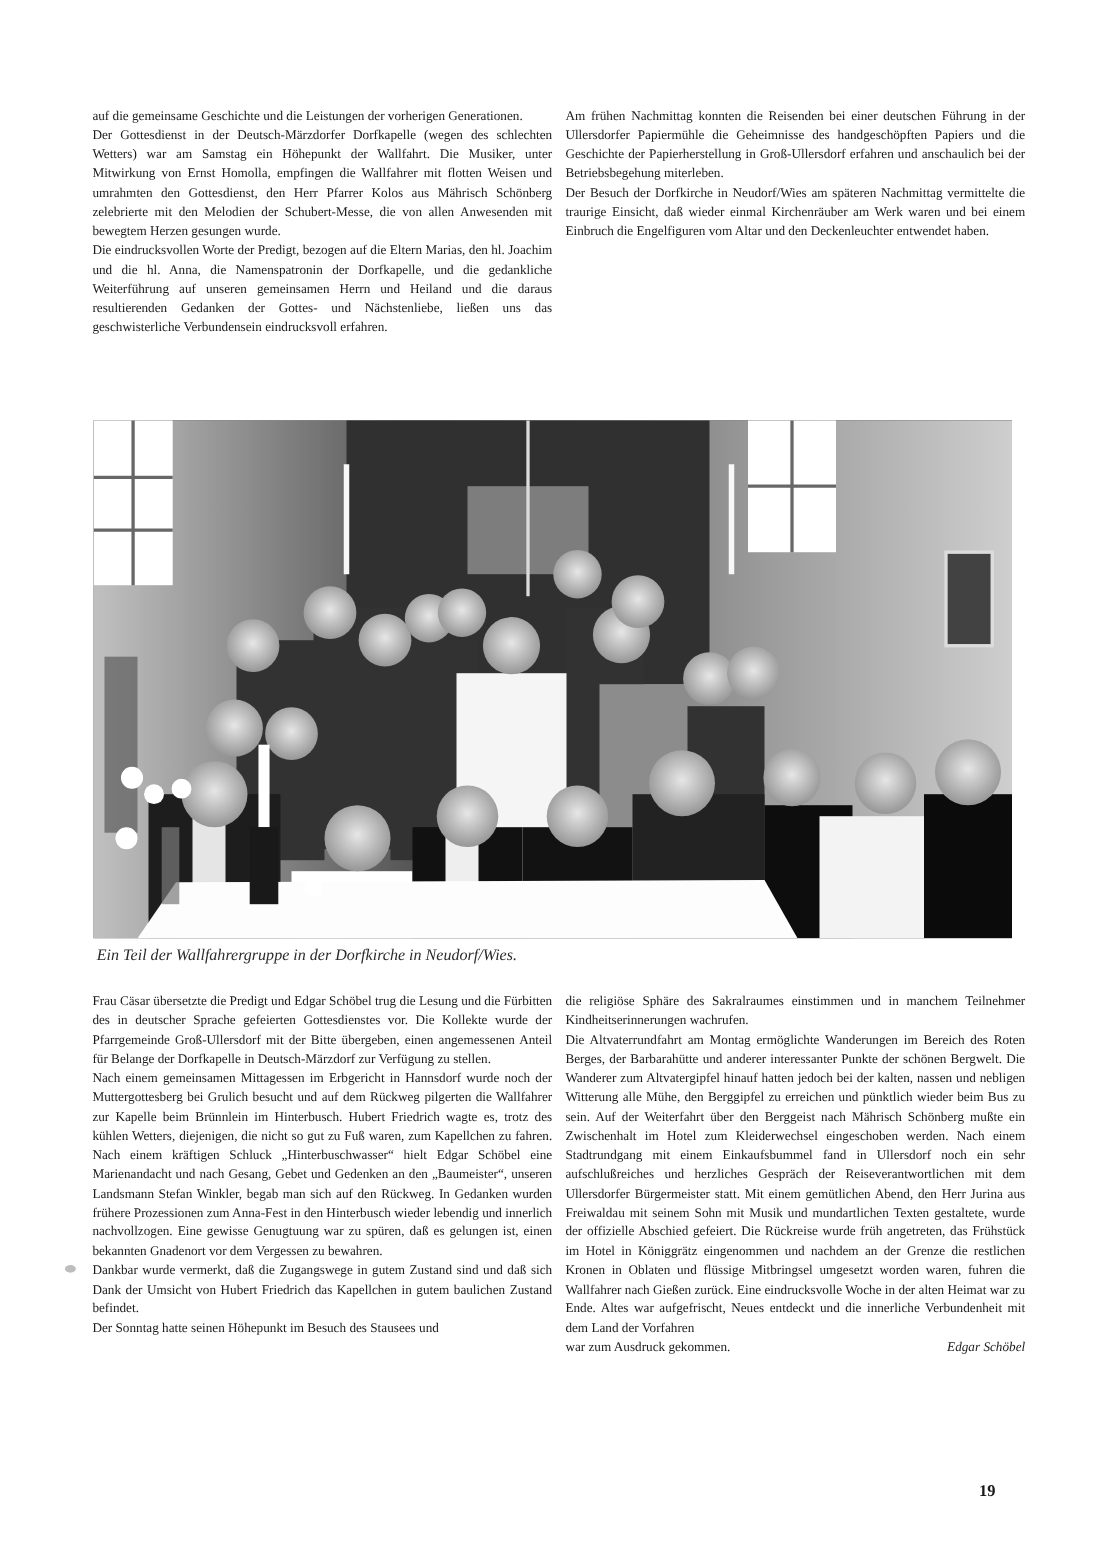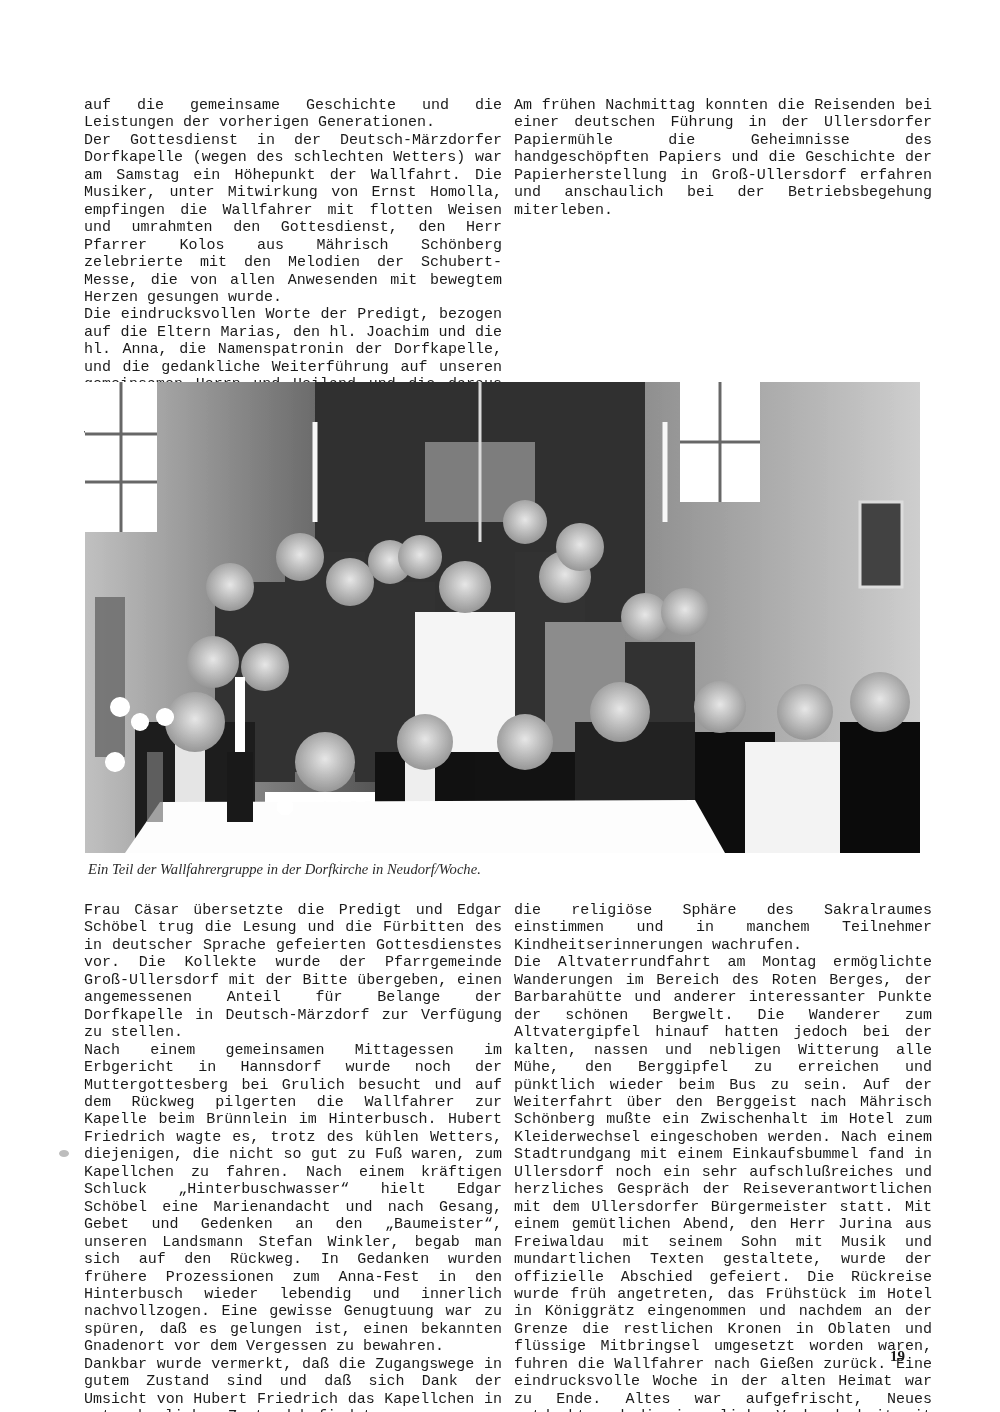--- a/index.html
+++ b/index.html
@@ -4,25 +4,24 @@
   <style>
     html, body { margin: 0; padding: 0; background: #ffffff; }
     body {
       width: 1000px; height: 1412px; position: relative; overflow: hidden;
       font-family: "Liberation Serif", "DejaVu Serif", serif;
       color: #1a1a1a;
     }
     .col {
       position: absolute;
       width: 418px;
-      font-size: 15px;
+      font-size: 12px;
       line-height: 17.45px;
       text-align: justify;
       hyphens: manual;
-      font-family: Liberation Mono, monospace;
     }
     .col p { margin: 0; }
     #col-top-left  { left: 84px;  top: 97px; }
     #col-top-right { left: 514px; top: 97px; }
     #col-bot-left  { left: 84px;  top: 902px; }
     #col-bot-right { left: 514px; top: 902px; }
 
     .signature-line { display: flex; justify-content: space-between; text-align: left; gap: 20px; }
     .signature { font-style: italic; }
 
@@ -49,20 +48,21 @@
 <body>
 
 <div id="col-top-left" class="col">
   <p>auf die gemeinsame Geschichte und die Leistungen der vorherigen Generationen.</p>
   <p>Der Gottesdienst in der Deutsch-Märzdorfer Dorfkapelle (wegen des schlechten Wetters) war am Samstag ein Höhepunkt der Wallfahrt. Die Musiker, unter Mitwirkung von Ernst Homolla, empfingen die Wallfahrer mit flotten Weisen und umrahmten den Gottesdienst, den Herr Pfarrer Kolos aus Mährisch Schönberg zelebrierte mit den Melodien der Schubert-Messe, die von allen Anwesenden mit bewegtem Herzen gesungen wurde.</p>
   <p>Die eindrucksvollen Worte der Predigt, bezogen auf die Eltern Marias, den hl. Joachim und die hl. Anna, die Namenspatronin der Dorfkapelle, und die gedankliche Weiterführung auf unseren gemeinsamen Herrn und Heiland und die daraus resultierenden Gedanken der Gottes- und Nächstenliebe, ließen uns das geschwisterliche Verbundensein eindrucksvoll erfahren.</p>
 </div>
 
 <div id="col-top-right" class="col">
   <p>Am frühen Nachmittag konnten die Reisenden bei einer deutschen Führung in der Ullersdorfer Papiermühle die Geheimnisse des handgeschöpften Papiers und die Geschichte der Papierherstellung in Groß-Ullersdorf erfahren und anschaulich bei der Betriebsbegehung miterleben.</p>
+  <p>Der Besuch der Dorfkirche in Neudorf/Wies am späteren Nachmittag vermittelte die traurige Einsicht, daß wieder einmal Kirchenräuber am Werk waren und bei einem Einbruch die Engelfiguren vom Altar und den Deckenleuchter entwendet haben.</p>
 </div>
 
 <div id="photo" role="img" aria-label="Gruppenfoto von Wallfahrern vor dem Altar in einer Dorfkirche">
   <svg viewBox="0 0 835 471" preserveAspectRatio="none">
     <defs>
       <linearGradient id="wallg" x1="0" y1="0" x2="1" y2="0">
         <stop offset="0" stop-color="#b8b8b8"></stop>
         <stop offset="0.35" stop-color="#5a5a5a"></stop>
         <stop offset="0.65" stop-color="#8a8a8a"></stop>
         <stop offset="1" stop-color="#c4c4c4"></stop>
@@ -149,21 +149,21 @@
       <circle cx="35" cy="325" r="10"></circle>
         <circle cx="55" cy="340" r="9"></circle>
       <circle cx="80" cy="335" r="9"></circle>
         <circle cx="30" cy="380" r="10"></circle>
     </g>
     <rect x="62" y="370" width="16" height="70" fill="#7a7a7a" opacity="0.7"></rect>
     <circle cx="200" cy="425" r="8" fill="#f5f5f5"></circle>
   </svg>
 </div>
 
-<div id="caption">Ein Teil der Wallfahrergruppe in der Dorfkirche in Neudorf/Woche.</div>
+<div id="caption">Ein Teil der Wallfahrergruppe in der Dorfkirche in Neudorf/Wies.</div>
 
 <div id="col-bot-left" class="col">
   <p>Frau Cäsar übersetzte die Predigt und Edgar Schöbel trug die Lesung und die Fürbitten des in deutscher Sprache gefeierten Gottesdienstes vor. Die Kollekte wurde der Pfarrgemeinde Groß-Ullersdorf mit der Bitte übergeben, einen angemessenen Anteil für Belange der Dorfkapelle in Deutsch-Märzdorf zur Verfügung zu stellen.</p>
   <p>Nach einem gemeinsamen Mittagessen im Erbgericht in Hannsdorf wurde noch der Muttergottesberg bei Grulich besucht und auf dem Rückweg pilgerten die Wallfahrer zur Kapelle beim Brünnlein im Hinterbusch. Hubert Friedrich wagte es, trotz des kühlen Wetters, diejenigen, die nicht so gut zu Fuß waren, zum Kapellchen zu fahren. Nach einem kräftigen Schluck „Hinterbuschwasser“ hielt Edgar Schöbel eine Marienandacht und nach Gesang, Gebet und Gedenken an den „Baumeister“, unseren Landsmann Stefan Winkler, begab man sich auf den Rückweg. In Gedanken wurden frühere Prozessionen zum Anna-Fest in den Hinterbusch wieder lebendig und innerlich nachvollzogen. Eine gewisse Genugtuung war zu spüren, daß es gelungen ist, einen bekannten Gnadenort vor dem Vergessen zu bewahren.</p>
   <p>Dankbar wurde vermerkt, daß die Zugangswege in gutem Zustand sind und daß sich Dank der Umsicht von Hubert Friedrich das Kapellchen in gutem baulichen Zustand befindet.</p>
   <p>Der Sonntag hatte seinen Höhepunkt im Besuch des Stausees und</p>
 </div>
 
 <div id="col-bot-right" class="col">
   <p>die religiöse Sphäre des Sakralraumes einstimmen und in manchem Teilnehmer Kindheitserinnerungen wachrufen.</p>

